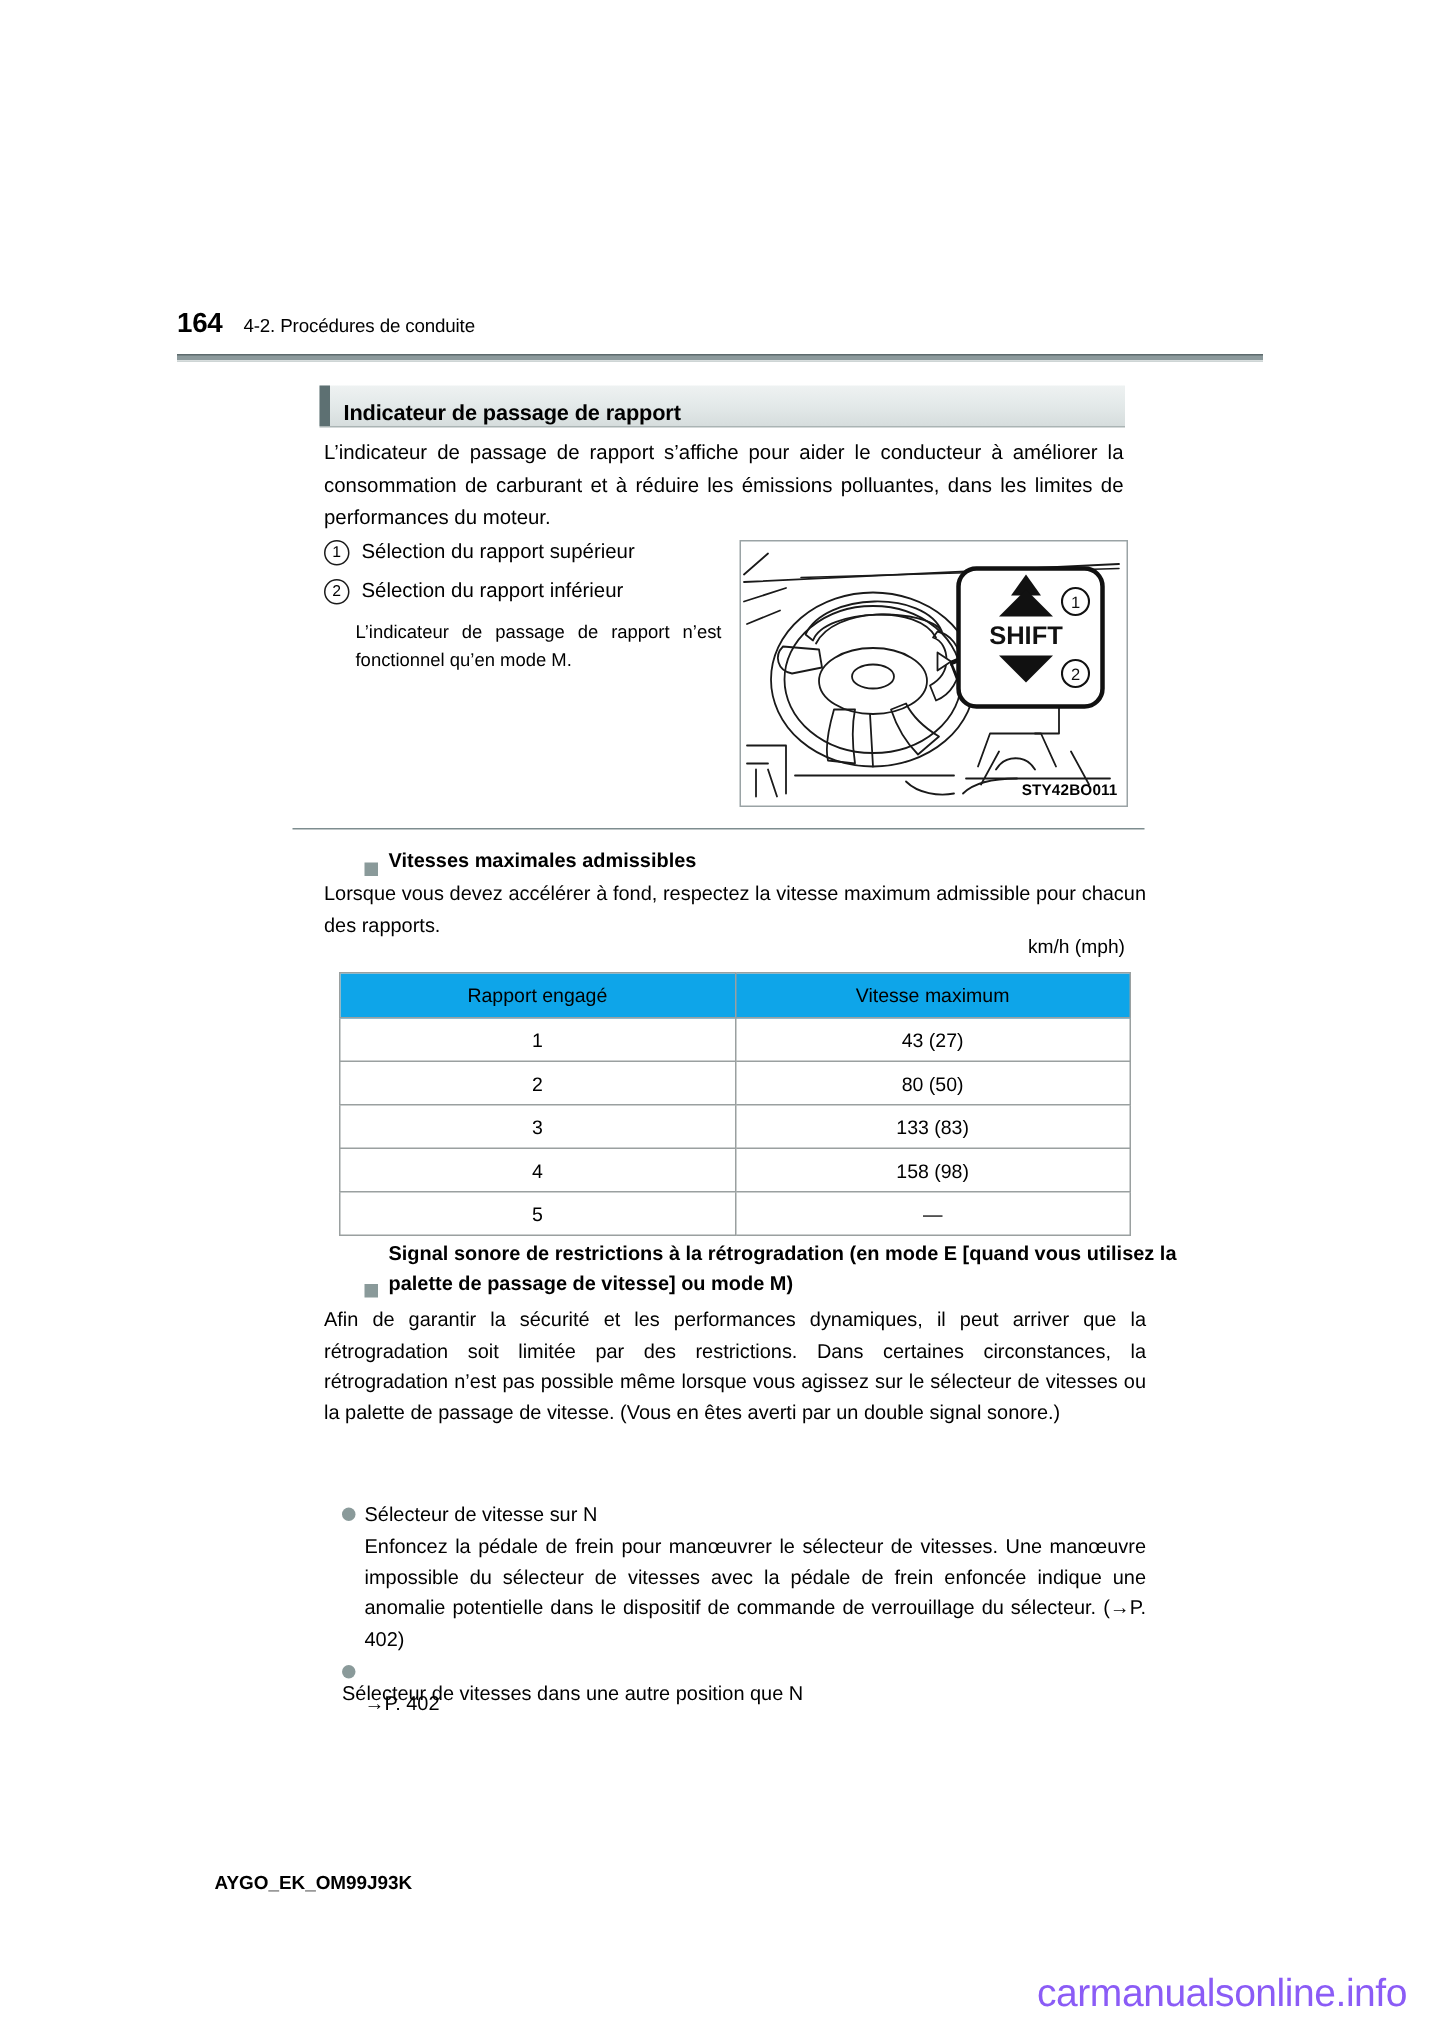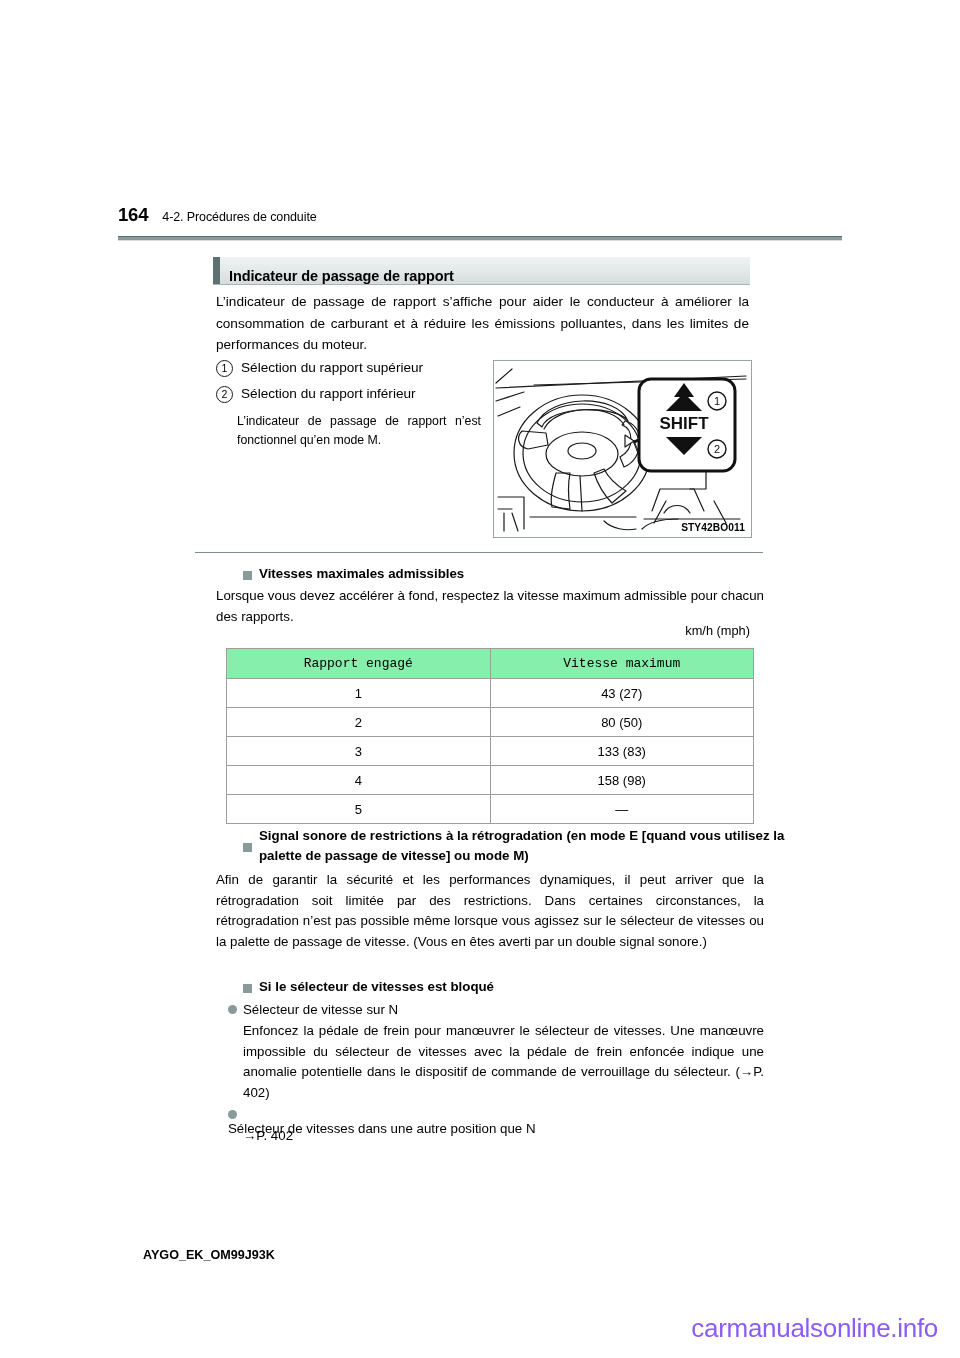--- a/index.html
+++ b/index.html
@@ -155,21 +155,21 @@
     top: 552px;
     width: 568px;
     height: 1px;
     background: #7e8d8f;
   }
 
   
   .h-sq {
     position: absolute;
     display: flex;
-    align-items: center;
+    align-items: flex-end;
     padding-left: 48px;
   }
   .sqbullet {
     flex: 0 0 auto;
     width: 9px;
     height: 9px;
     background: #8a9a9a;
     margin-top: 4px;
     margin-right: 7px;
   }
@@ -204,23 +204,22 @@
   }
   table.spectable th,
   table.spectable td {
     border: 1px solid #9aa0a0;
     text-align: center;
     padding: 0;
     height: 28px;
     font-weight: normal;
   }
   table.spectable thead th {
-    background: #86efac;
+    background: #0ea5e9;
     height: 29px;
-    font-family: Liberation Mono, monospace;
   }
   table.spectable col.c1 { width: 50%; }
   table.spectable col.c2 { width: 50%; }
 
   
   .b-rd {
     position: absolute;
     display: flex;
     align-items: flex-start;
   }
@@ -392,24 +391,20 @@
       </tr>
     </tbody>
   </table>
 
   <div class="h-sq" style="left:195px; top:826px; width:568px;">
     <span class="sqbullet"></span>
     <span class="htxt">Signal sonore de restrictions à la rétrogradation (en mode E [quand vous utilisez la palette de passage de vitesse] ou mode M)</span>
   </div>
   <div class="para" style="left:216px; top:870px; width:548px;">Afin de garantir la sécurité et les performances dynamiques, il peut arriver que la rétrogradation soit limitée par des restrictions. Dans certaines circonstances, la rétrogradation n’est pas possible même lorsque vous agissez sur le sélecteur de vitesses ou la palette de passage de vitesse. (Vous en êtes averti par un double signal sonore.)</div>
 
-  <div class="h-sq" style="left:195px; top:977px; width:568px;">
-    <span class="sqbullet"></span>
-    <span class="htxt">Si le sélecteur de vitesses est bloqué</span>
-  </div>
 
   <div class="b-rd" style="left:228px; top:1000px; width:536px;">
     <span class="rdbullet"></span>
     <span class="btxt">Sélecteur de vitesse sur N</span>
   </div>
   <div class="para" style="left:243px; top:1021px; width:521px;">Enfoncez la pédale de frein pour manœuvrer le sélecteur de vitesses. Une manœuvre impossible du sélecteur de vitesses avec la pédale de frein enfoncée indique une anomalie potentielle dans le dispositif de commande de verrouillage du sélecteur. (→P. 402)</div>
 
   <div class="b-rd" style="left:228px; top:1105px; width:536px;flex-direction:column;">
     <span class="rdbullet"></span>
     <span class="btxt">Sélecteur de vitesses dans une autre position que N</span>

